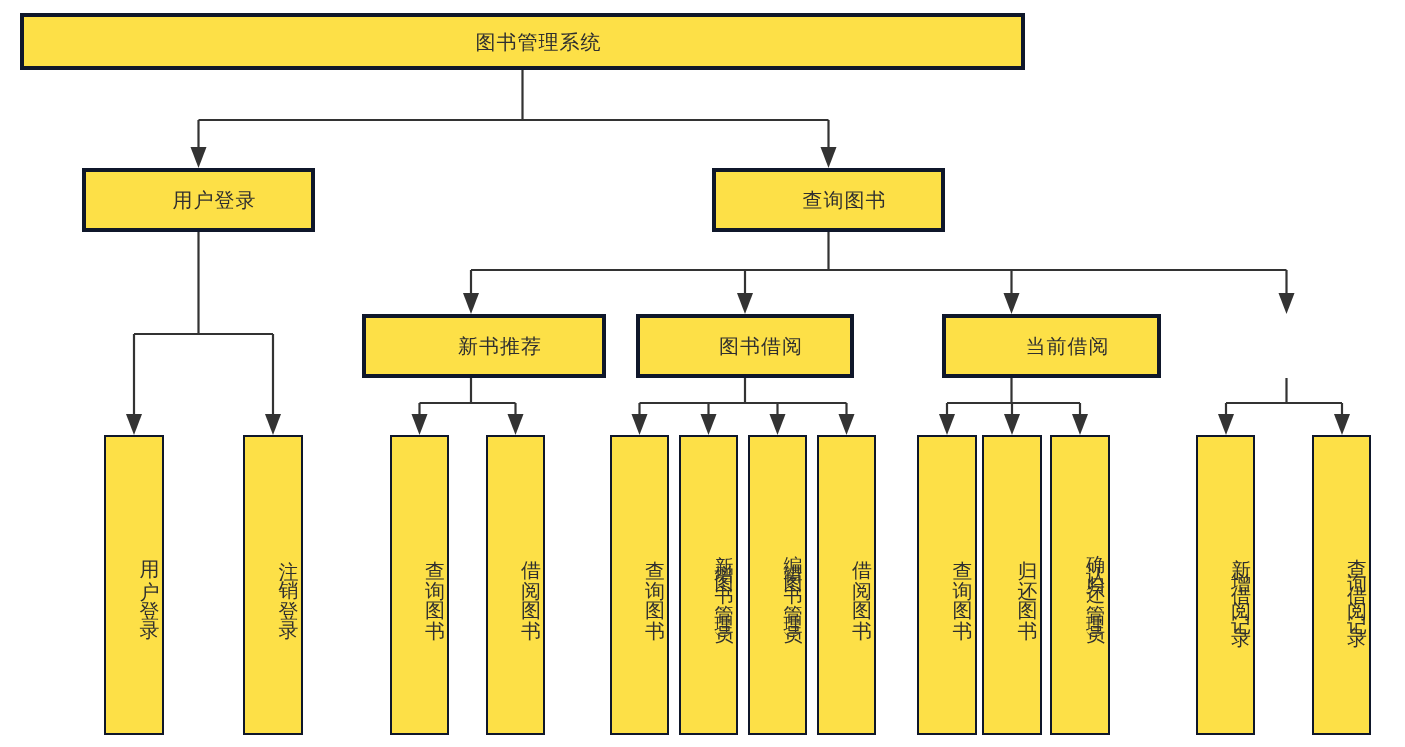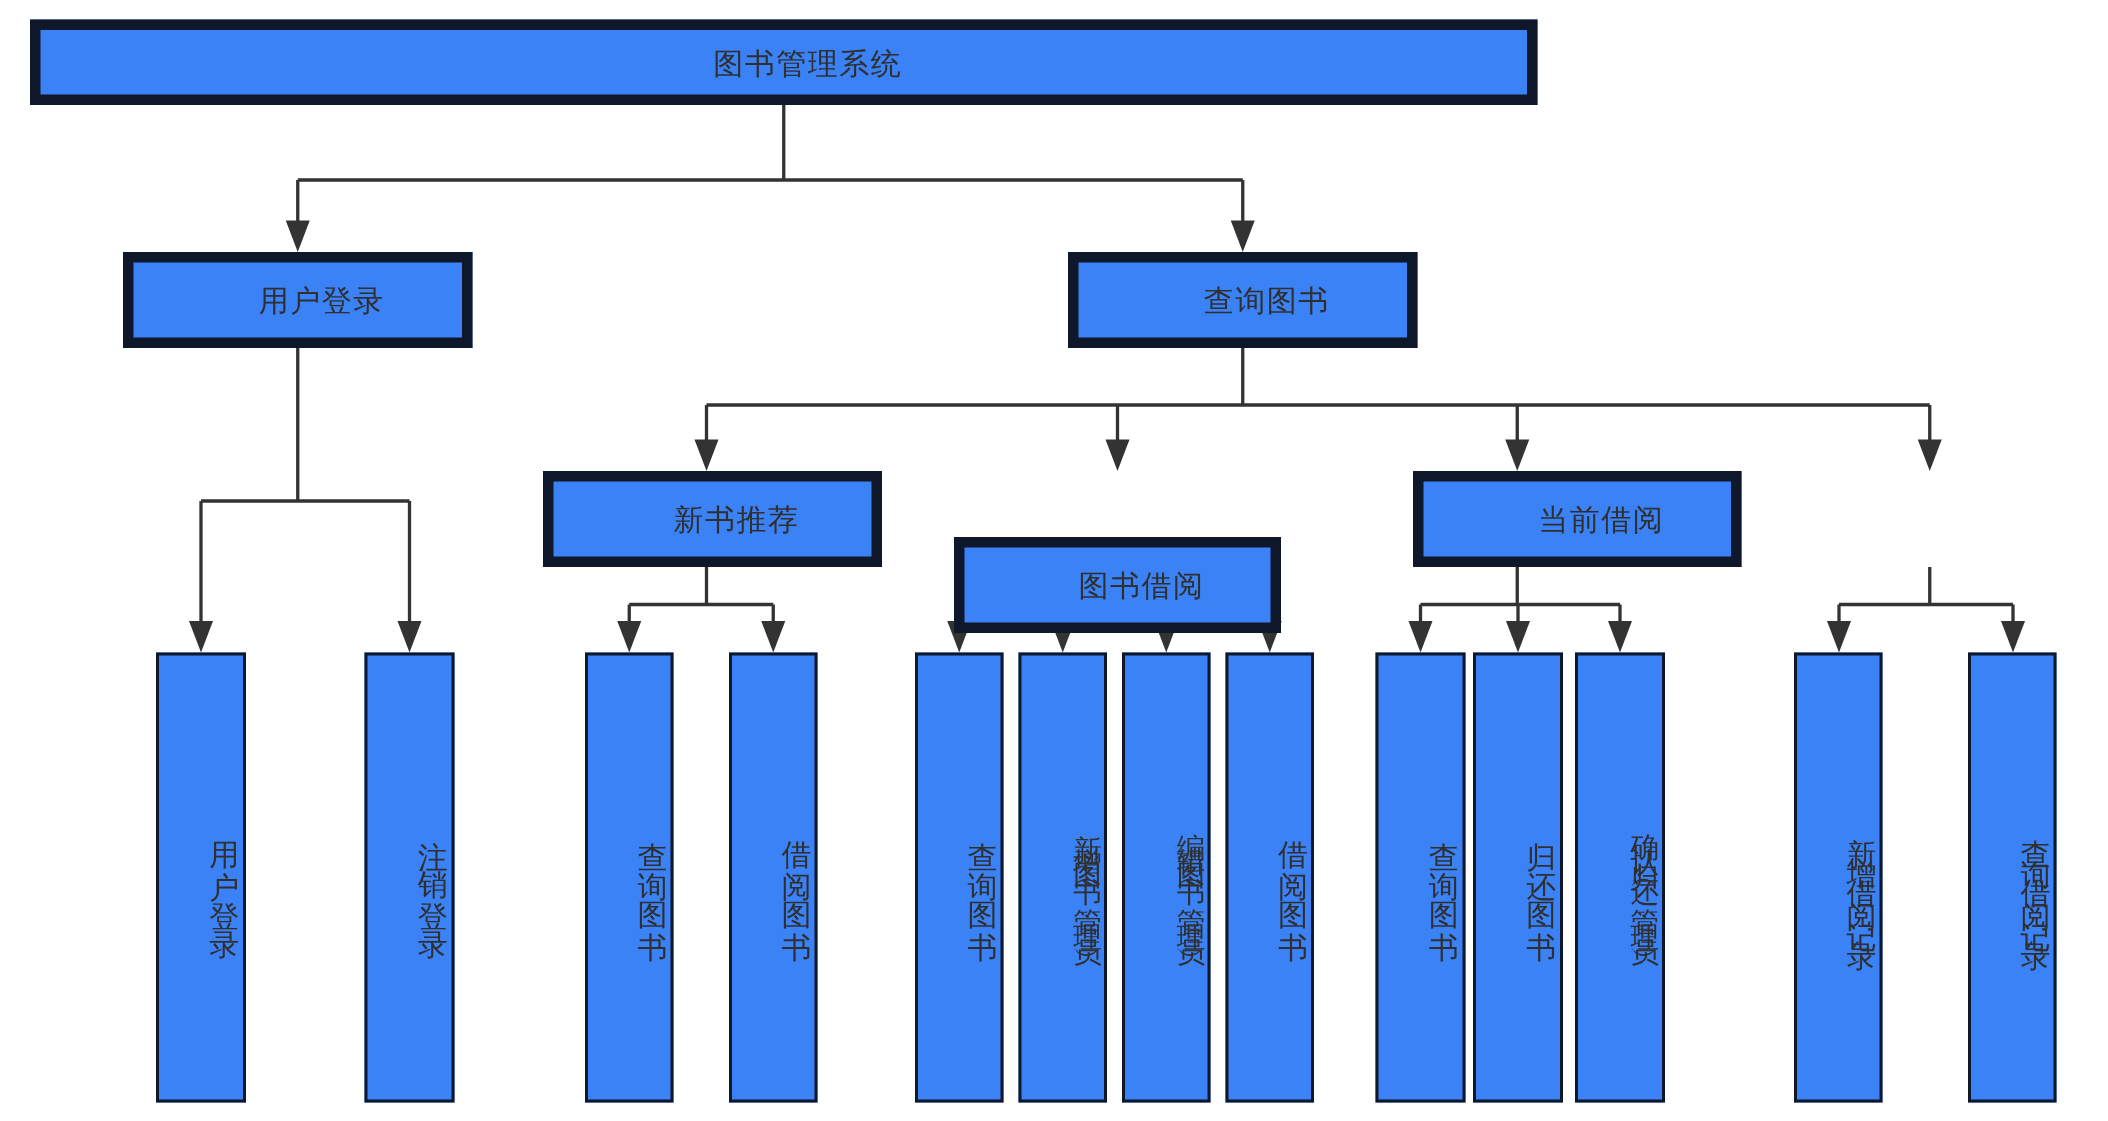--- a/index.html
+++ b/index.html
@@ -7,22 +7,22 @@
     position:relative;
     width:1405px;height:747px;
     background:#ffffff;
     font-family:"DejaVu Sans",sans-serif;
     overflow:hidden;
   }
   .connector-layer{position:absolute;left:0;top:0;width:1405px;height:747px;}
   .node{
     position:absolute;
     box-sizing:border-box;
-    background:#3b82f6;
-    border:7px solid #0f172a;
+    background:#fde047;
+    border:4px solid #0f172a;
     color:#2f2f2f;
     display:flex;
     align-items:center;
     justify-content:center;
     font-size:20px;
     letter-spacing:1px;
     line-height:1;
     padding-left:32px;
   }
   .lvl1{height:57px;}
@@ -90,22 +90,22 @@
       <polygon points="1218,414 1234,414 1226,435"></polygon>
       <polygon points="1334,414 1350,414 1342,435"></polygon>
     </g>
   </svg>
 
   <div class="node lvl1" style="left:20px;top:13px;width:1005px;">图书管理系统</div>
 
   <div class="node lvl2" style="left:82px;top:168px;width:233px;">用户登录</div>
   <div class="node lvl2" style="left:712px;top:168px;width:233px;">查询图书</div>
 
-  <div class="node lvl3" style="left:362px;top:314px;width:226px;">新书推荐</div>
-  <div class="node lvl3" style="left:636px;top:314px;width:218px;margin-top:44px;">图书借阅</div>
+  <div class="node lvl3" style="left:362px;top:314px;width:244px;">新书推荐</div>
+  <div class="node lvl3" style="left:636px;top:314px;width:218px;">图书借阅</div>
   <div class="node lvl3" style="left:902px;top:314px;width:219px;margin-left:40px;">当前借阅</div>
 
   <div class="node leaf" style="left:104px;width:60px;">用户登录</div>
   <div class="node leaf" style="left:243px;width:60px;">注销登录</div>
 
   <div class="node leaf" style="left:390px;width:59px;">查询图书</div>
   <div class="node leaf" style="left:486px;width:59px;">借阅图书</div>
 
   <div class="node leaf" style="left:610px;width:59px;">查询图书</div>
   <div class="node leaf ls9" style="left:679px;width:59px;">新增图书（管理员）</div>

